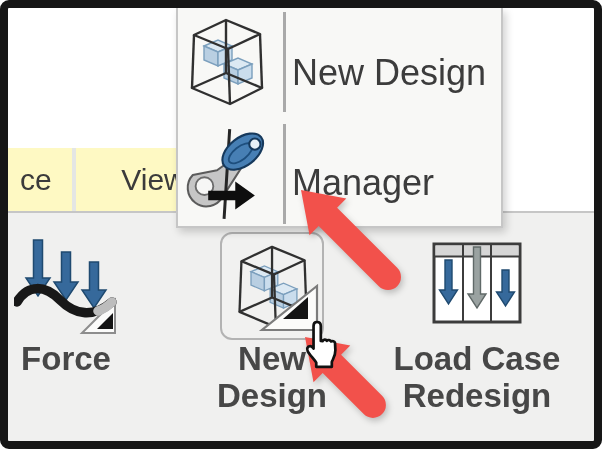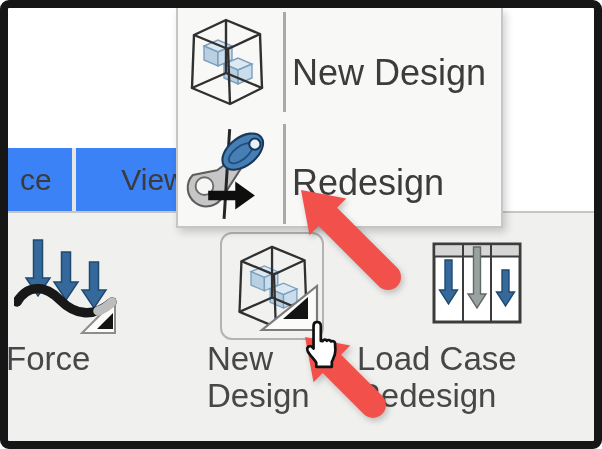--- a/index.html
+++ b/index.html
@@ -5,28 +5,28 @@
   html,body{margin:0;padding:0;background:#ffffff;}
   #screen{
     position:relative;width:602px;height:449px;background:#ffffff;
     font-family:"Liberation Sans","DejaVu Sans",sans-serif;overflow:hidden;
   }
   .frame-border{
     position:absolute;inset:0;border:8px solid #161616;border-radius:9px;
     z-index:90;pointer-events:none;
   }
   
-  .tabstrip{position:absolute;left:8px;top:148px;width:207px;height:63px;background:#3b82f6;z-index:1;}
+  .tabstrip{position:absolute;left:8px;top:148px;width:207px;height:63px;background:#fef9c3;z-index:1;}
   .tab{position:absolute;top:0;height:63px;line-height:63px;color:#3b3b3b;font-size:30px;}
   .tab-partial{left:12px;}
   .tab-view{left:76px;width:139px;text-align:center;}
   .tab-divider{position:absolute;left:64px;top:0;width:4px;height:63px;background:#e4e6e4;}
   
   .toolbar{position:absolute;left:8px;top:211px;width:586px;height:230px;background:#f0f0ef;border-top:2px solid #c6c6c6;box-sizing:border-box;z-index:2;}
-  .tool-label{position:absolute;color:#474747;font-size:33px;line-height:37px;text-align:left;z-index:3;}
+  .tool-label{position:absolute;color:#474747;font-size:33px;line-height:37px;text-align:center;z-index:3;font-weight:bold;}
   .lbl-force{left:6px;top:340px;width:120px;}
   .lbl-newdesign{left:207px;top:340px;width:130px;}
   .lbl-loadcase{left:357px;top:340px;width:240px;}
   .nd-button{
     position:absolute;left:220px;top:232px;width:104px;height:108px;
     border:2.5px solid #b3b3b3;border-radius:12px;background:#f1f1f0;box-sizing:border-box;z-index:3;
   }
   .abs{position:absolute;}
   
   .menu{
@@ -138,21 +138,21 @@
       <path d="M10.5 51 A20 20 0 1 0 42.5 74.5 L66 38 Q70 31 63.5 26.5 L36.5 46 Z" fill="#c6c6c6" stroke="#5b5b5b" stroke-width="2.2" stroke-linejoin="round"></path>
       <circle cx="23" cy="63" r="9.5" fill="#f6f6f5" stroke="#6b6b6b" stroke-width="2"></circle>
       <path d="M50 2 L44 98" stroke="#262626" stroke-width="3.2"></path>
       <g transform="rotate(-38 64 26)">
         <ellipse cx="64" cy="26" rx="25" ry="15" fill="#477fb4" stroke="#16395c" stroke-width="2.2"></ellipse>
         <ellipse cx="61" cy="26" rx="15" ry="7" fill="none" stroke="#1d4e7d" stroke-width="2"></ellipse>
       </g>
       <circle cx="77" cy="18" r="6" fill="#e8f1f8" stroke="#16395c" stroke-width="2.2"></circle>
       <path d="M27 68 L56 68 L56 58 L77 73 L56 88 L56 78 L27 78 Z" fill="#0e0e0e"></path>
     </svg>
-    <div class="menu-label mlbl-2">Redesign</div>
+    <div class="menu-label mlbl-2">Manager</div>
   </div>
 
   <svg class="abs cursor" style="left:300px;top:317px;" width="44" height="54" viewBox="0 0 26 30">
     <path d="M10 2 C11.4 2 12.3 3 12.3 4.4 L12.3 13.2 L13.4 13.3 C13.7 12.3 15.4 12.1 15.9 13.1 C16.4 12.4 18 12.5 18.4 13.5 C19 13 20.5 13.3 20.7 14.4 L20.9 18.6 C21 22 19.4 24 18.8 25.6 L18.8 28.5 L9.6 28.5 L9.6 26 C8.2 23.8 5.6 21.4 4.6 19.4 C3.8 17.8 4.4 16.4 5.9 16.3 C6.9 16.2 7.5 16.9 8 17.7 L8 4.4 C8 3 8.7 2 10 2 Z" fill="#ffffff" stroke="#111111" stroke-width="1.6" stroke-linejoin="round"></path>
   </svg>
 
   <svg class="abs annot" style="left:298px;top:187px;" width="115" height="115" viewBox="0 0 115 115">
     <path d="M3 3 L48.3 11.5 L39.1 20.7 L99.2 80.8 A13 13 0 0 1 80.8 99.2 L20.7 39.1 L11.5 48.3 Z" fill="#f2514b"></path>
   </svg>
   <svg class="abs annot" style="left:302px;top:334px;" width="100" height="100" viewBox="0 0 100 100">

